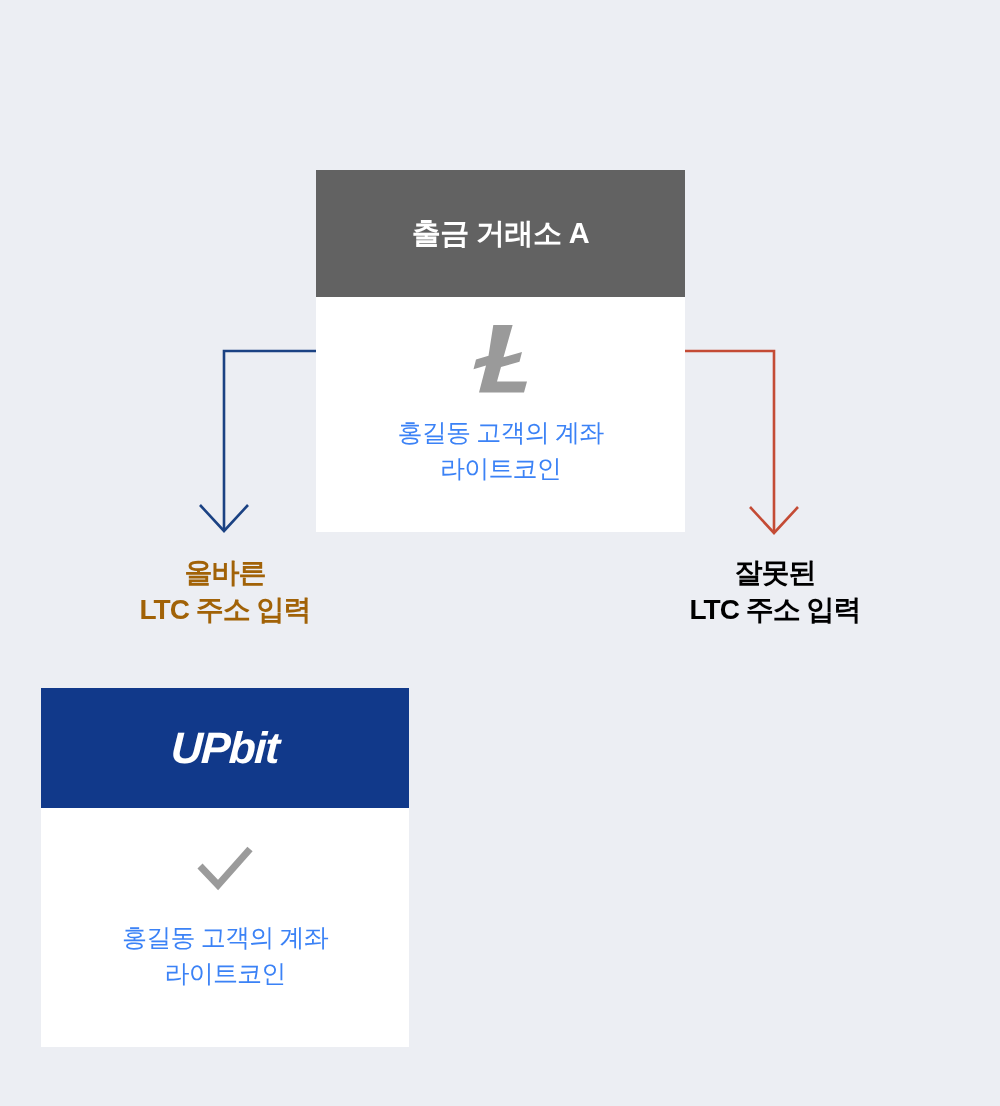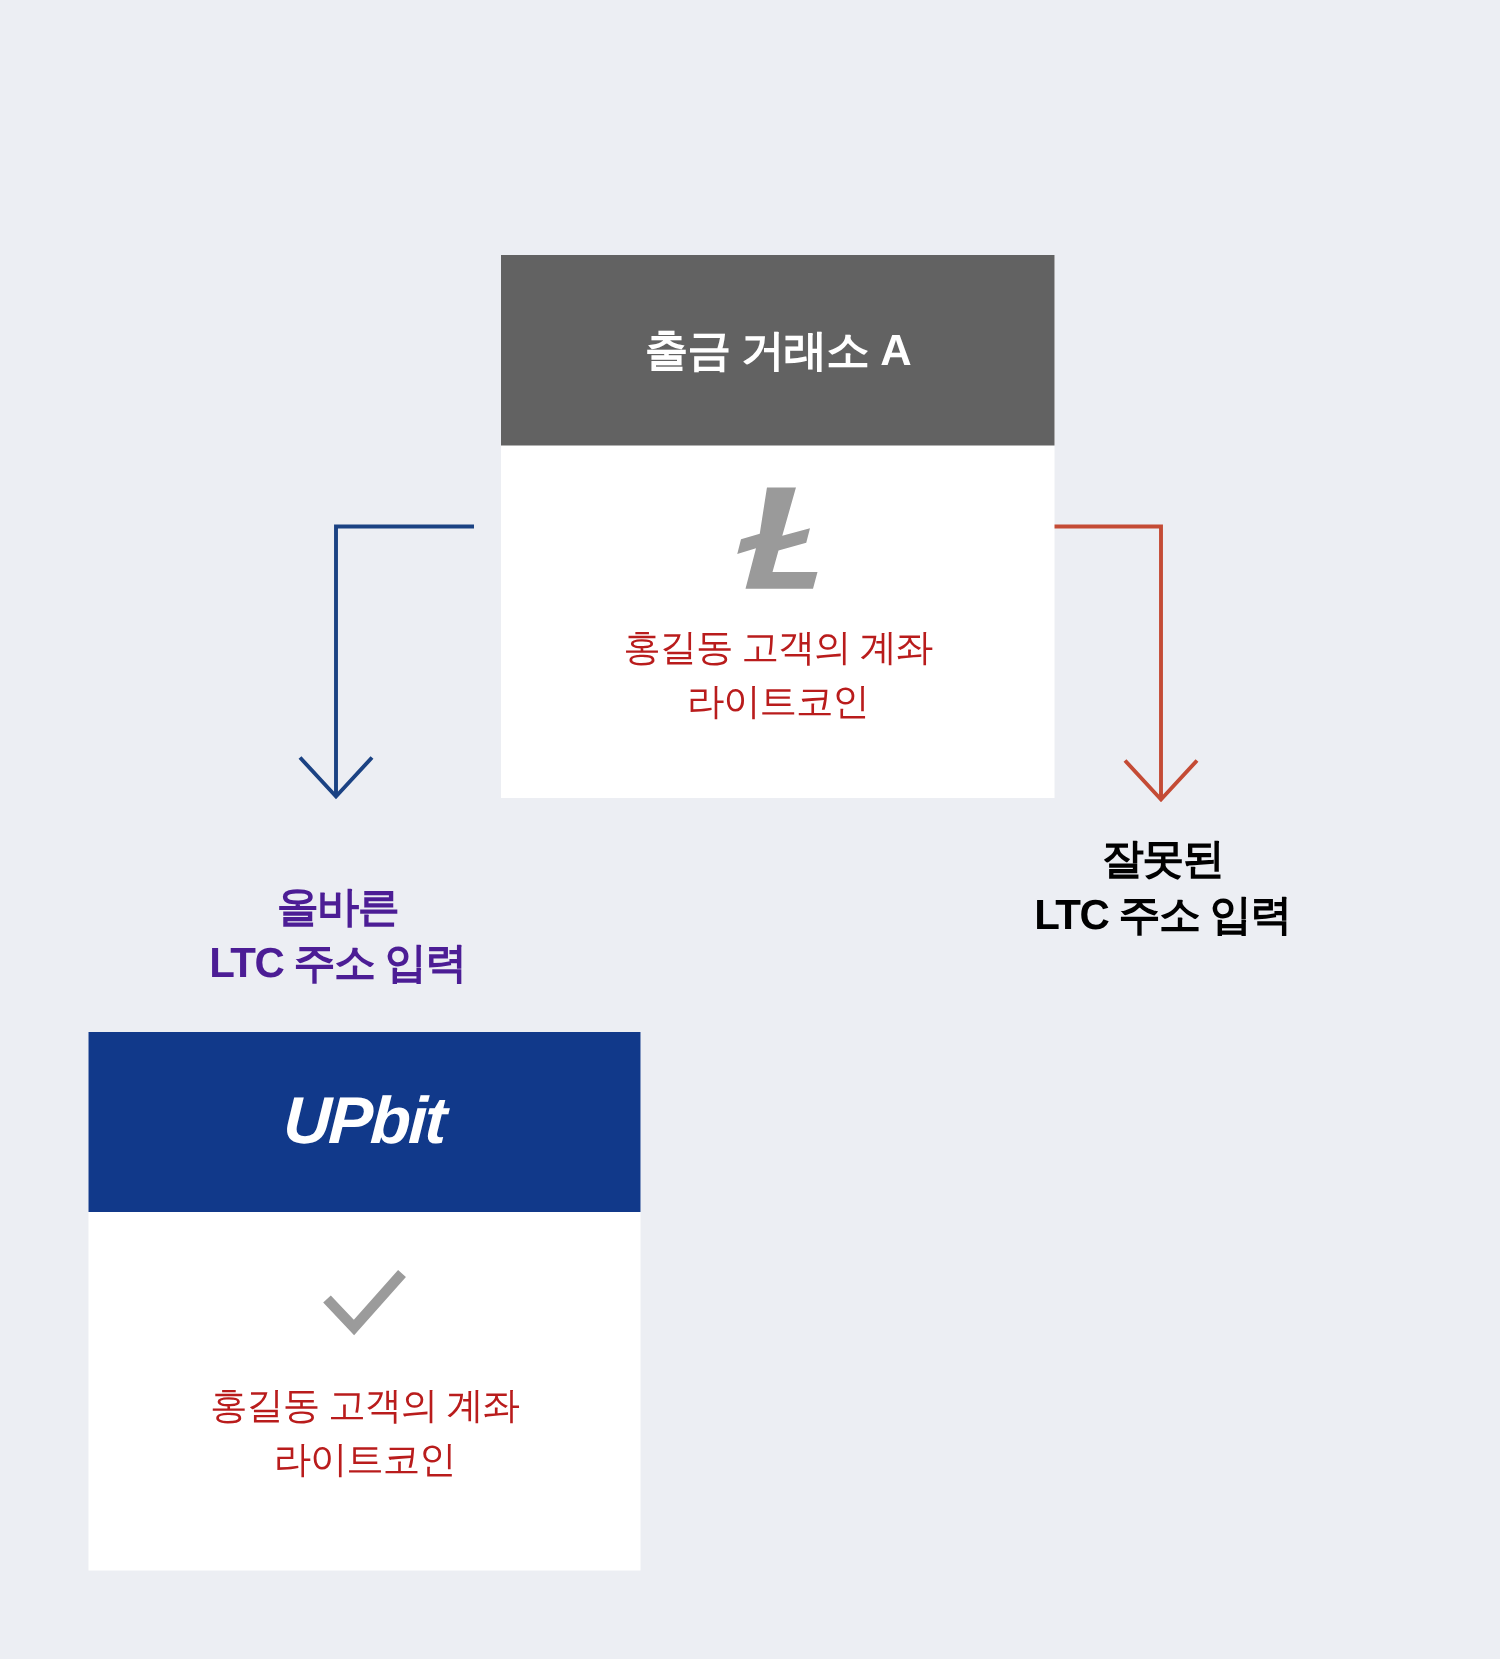--- a/index.html
+++ b/index.html
@@ -35,21 +35,20 @@
     color: #3A3A3A;
     letter-spacing: -1px;
     line-height: 1.2;
   }
 
   
   .card {
     position: absolute;
     background: #FFFFFF;
     box-sizing: border-box;
-    margin-left: 18px;
   }
   .card-header {
     width: 100%;
     box-sizing: border-box;
     display: flex;
     align-items: center;
     justify-content: center;
     text-align: center;
     font-weight: bold;
     color: #FFFFFF;
@@ -58,21 +57,21 @@
   .card-body {
     width: 100%;
     box-sizing: border-box;
     display: flex;
     flex-direction: column;
     align-items: center;
     justify-content: flex-start;
   }
   .card-text {
     text-align: center;
-    color: #b91c1c;
+    color: #3b82f6;
     line-height: 1.42;
     letter-spacing: -0.8px;
   }
 
   
   #card-exchange-a {
     left: 316px;
     top: 170px;
     width: 369px;
     height: 362px;
@@ -104,22 +103,21 @@
     text-align: center;
     font-weight: bold;
     font-size: 28px;
     line-height: 1.33;
     letter-spacing: -1px;
   }
   #branch-label-correct {
     left: 55px;
     top: 554px;
     width: 340px;
-    color: #4c1d95;
-    margin-top: 32px;
+    color: #a16207;
   }
   #branch-label-wrong {
     left: 605px;
     top: 554px;
     width: 340px;
     color: #000000;
   }
   .branch-label .ln {
     display: block;
   }

